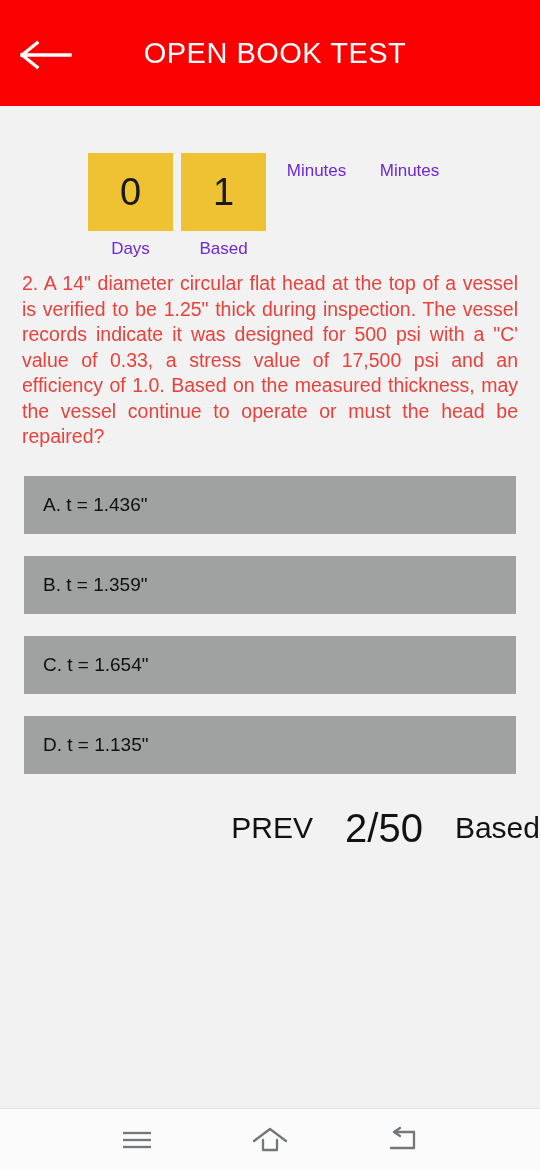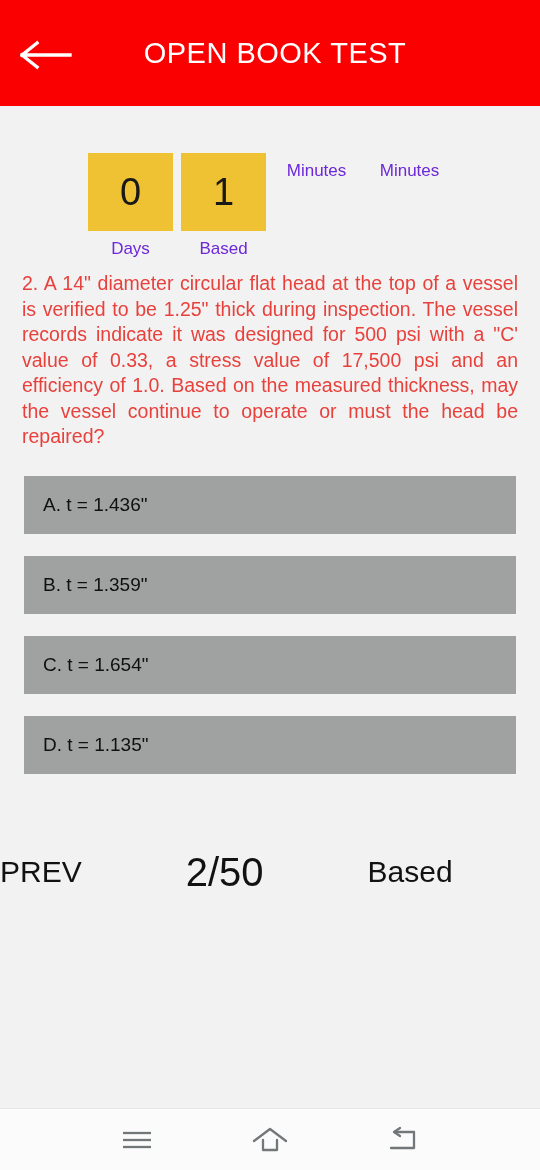--- a/index.html
+++ b/index.html
@@ -60,23 +60,23 @@
   .option {
     height:58px; background:#a0a2a2;
     display:flex; align-items:center;
     padding-left:19px;
     margin-bottom:22px;
     color:#101010; font-size:19px;
   }
 
   
   .navrow {
-    margin-top:76px;
-    display:flex; align-items:center; justify-content:flex-start;
-    gap:104px;
+    margin-top:32px;
+    display:flex; align-items:center; justify-content:flex-end;
+    gap:32px;
     color:#121212;
   }
   .nav-prev, .nav-next { font-size:30px; font-weight:400; }
   .nav-counter { font-size:40px; font-weight:400; }
 
   
   .sysbar {
     position:absolute; left:0; bottom:0;
     width:540px; height:62px;
     background:#fbfbfb;

